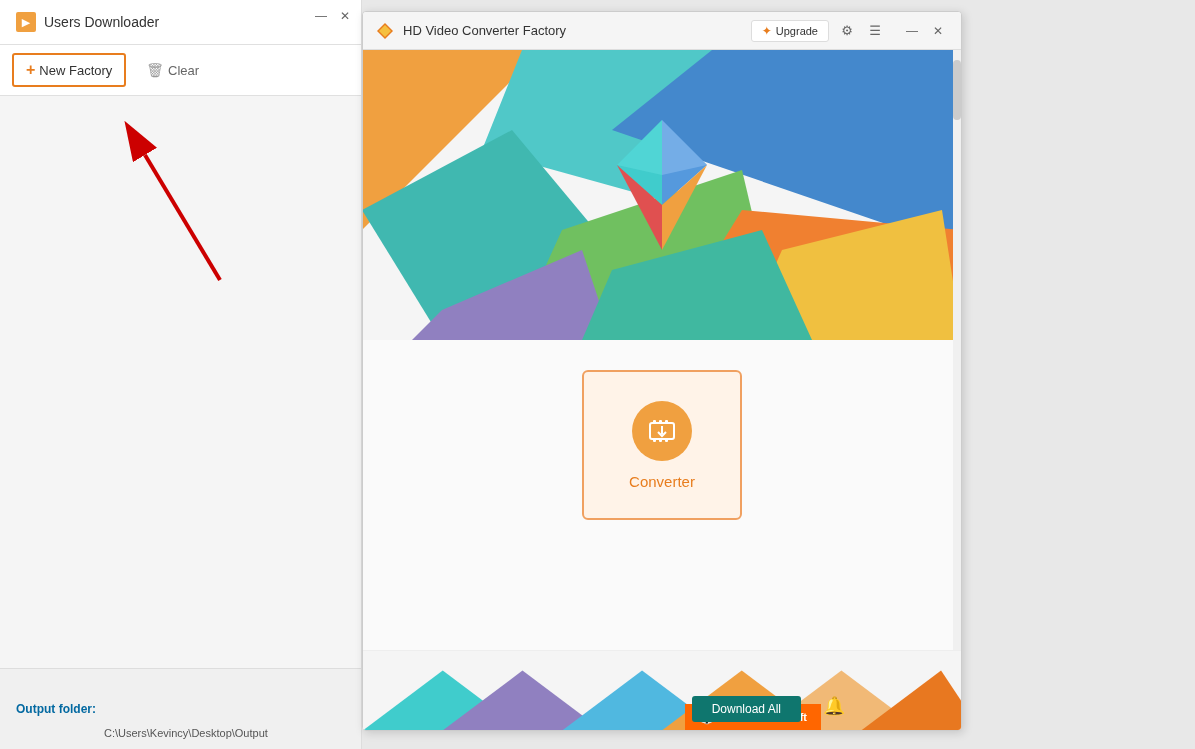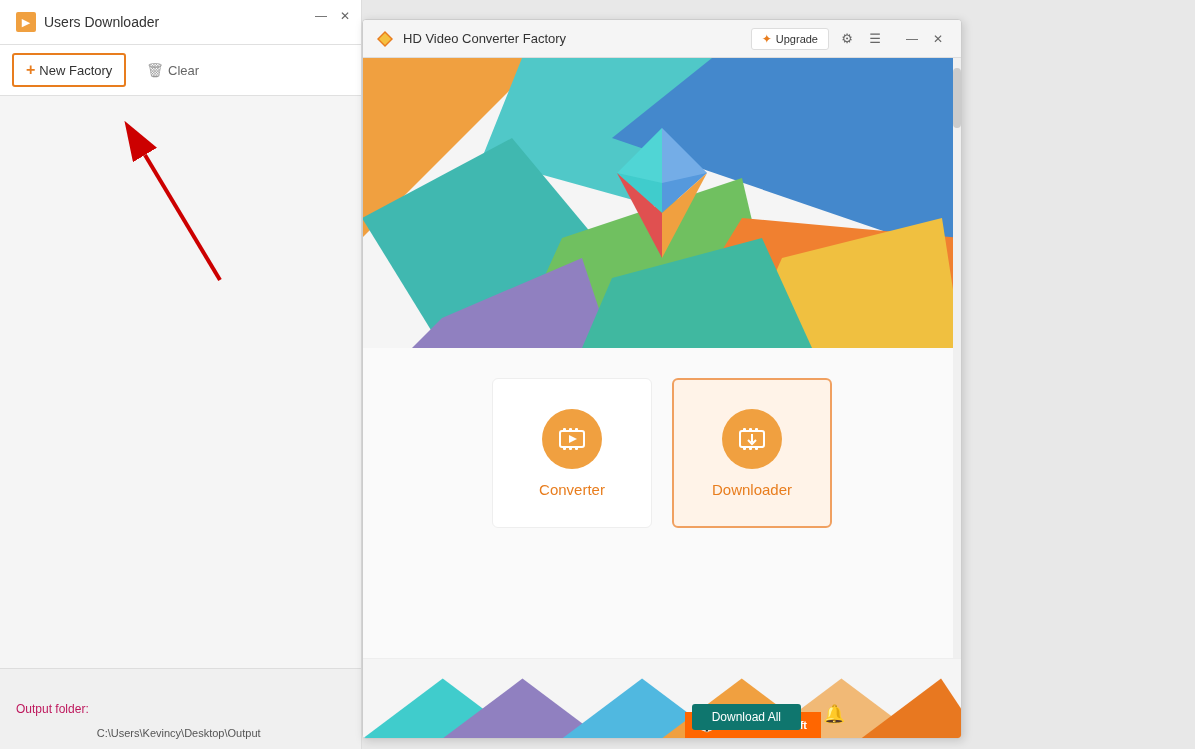--- a/index.html
+++ b/index.html
@@ -107,22 +107,22 @@
       background: #f0f0f0;
       border-top: 1px solid #ddd;
       display: flex;
       align-items: center;
       gap: 8px;
       font-size: 12px;
       color: #555;
     }
 
     .left-footer-label {
-      font-weight: 400;
-      color: #be185d;
+      font-weight: 700;
+      color: #0369a1;
     }
 
     .left-footer-path {
       color: #555;
       font-size: 11px;
       margin-top: 48px;
     }
 
     
     .left-window-controls {
@@ -142,21 +142,21 @@
       justify-content: center;
       cursor: pointer;
       color: #666;
       font-size: 12px;
     }
 
     
     .right-panel {
       position: absolute;
       left: 362px;
-      top: 19px;
+      top: 11px;
       width: 600px;
       height: 720px;
       background: #fff;
       border: 1px solid #ccc;
       border-radius: 4px;
       box-shadow: 2px 2px 10px rgba(0,0,0,0.15);
       overflow: hidden;
       display: flex;
       flex-direction: column;
     }
@@ -479,53 +479,37 @@
 
         <polygon points="0,-65 45,-20 0,-10" fill="#88bbee" opacity="0.6"></polygon>
         <polygon points="0,-65 -45,-20 0,-10" fill="#60dddd" opacity="0.5"></polygon>
       </g>
     </svg>
   </div>
 
   <div class="main-content">
     <div class="mode-cards">
 
-      <div class="mode-card">
-        <div class="mode-icon">
-
-          <svg width="32" height="32" viewBox="0 0 32 32">
-            <rect x="4" y="8" width="24" height="16" rx="2" fill="none" stroke="white" stroke-width="2"></rect>
-            <rect x="7" y="5" width="3" height="4" rx="1" fill="white"></rect>
-            <rect x="13" y="5" width="3" height="4" rx="1" fill="white"></rect>
-            <rect x="19" y="5" width="3" height="4" rx="1" fill="white"></rect>
-            <rect x="7" y="23" width="3" height="4" rx="1" fill="white"></rect>
-            <rect x="13" y="23" width="3" height="4" rx="1" fill="white"></rect>
-            <rect x="19" y="23" width="3" height="4" rx="1" fill="white"></rect>
-            <polygon points="13,12 13,20 21,16" fill="white"></polygon>
-          </svg>
-        </div>
-        <span class="mode-label">Converter</span>
-      </div>
 
       <div class="mode-card active">
         <div class="mode-icon">
 
           <svg width="32" height="32" viewBox="0 0 32 32">
             <rect x="4" y="8" width="24" height="16" rx="2" fill="none" stroke="white" stroke-width="2"></rect>
             <rect x="7" y="5" width="3" height="4" rx="1" fill="white"></rect>
             <rect x="13" y="5" width="3" height="4" rx="1" fill="white"></rect>
             <rect x="19" y="5" width="3" height="4" rx="1" fill="white"></rect>
             <rect x="7" y="23" width="3" height="4" rx="1" fill="white"></rect>
             <rect x="13" y="23" width="3" height="4" rx="1" fill="white"></rect>
             <rect x="19" y="23" width="3" height="4" rx="1" fill="white"></rect>
             <line x1="16" y1="11" x2="16" y2="19" stroke="white" stroke-width="2"></line>
             <polyline points="12,17 16,21 20,17" fill="none" stroke="white" stroke-width="2"></polyline>
           </svg>
         </div>
-        <span class="mode-label">Downloader</span>
+        <span class="mode-label">Converter</span>
       </div>
 
     </div>
   </div>
 
   <div class="right-bottom">
     <svg class="bottom-triangles" viewBox="0 0 600 80" preserveAspectRatio="xMidYMid slice">
       <rect width="600" height="80" fill="#f5f5f5"></rect>
 
       <polygon points="0,80 80,20 160,80" fill="#40cccc"></polygon>

